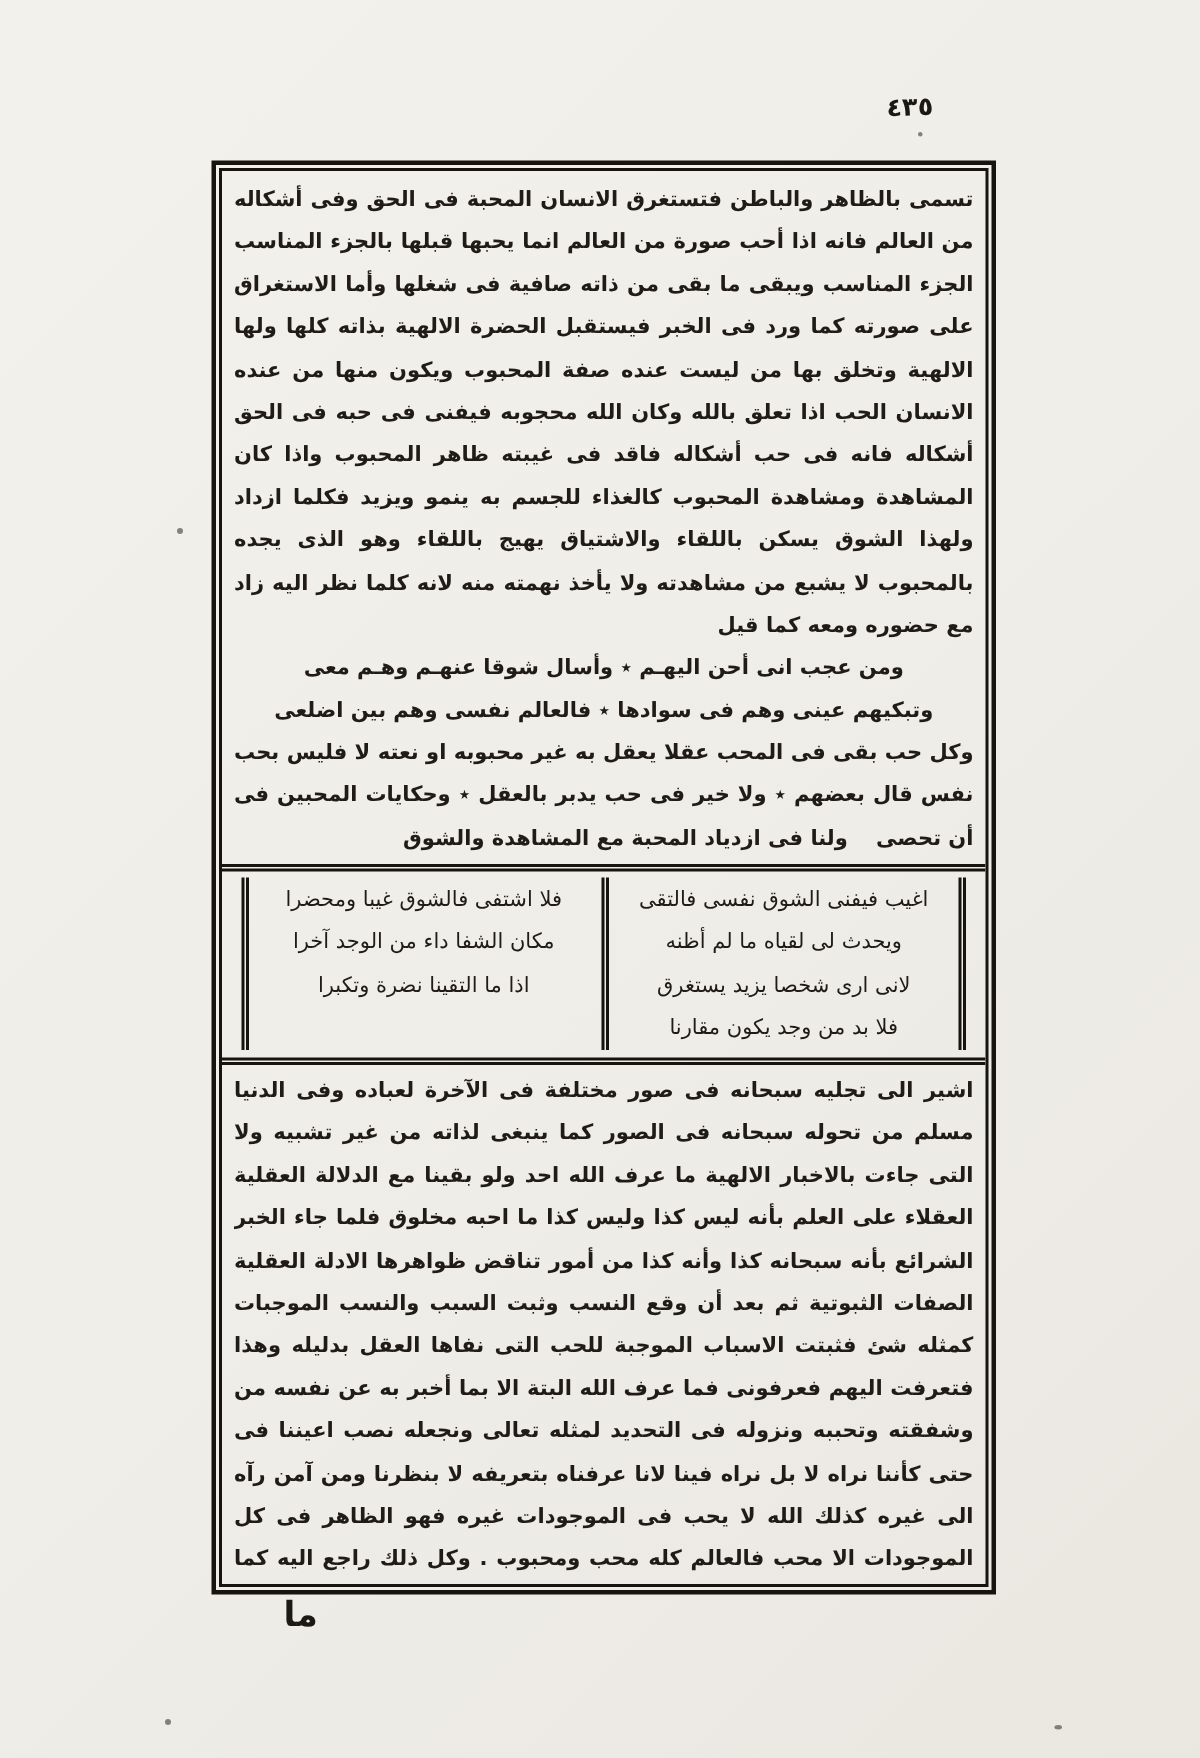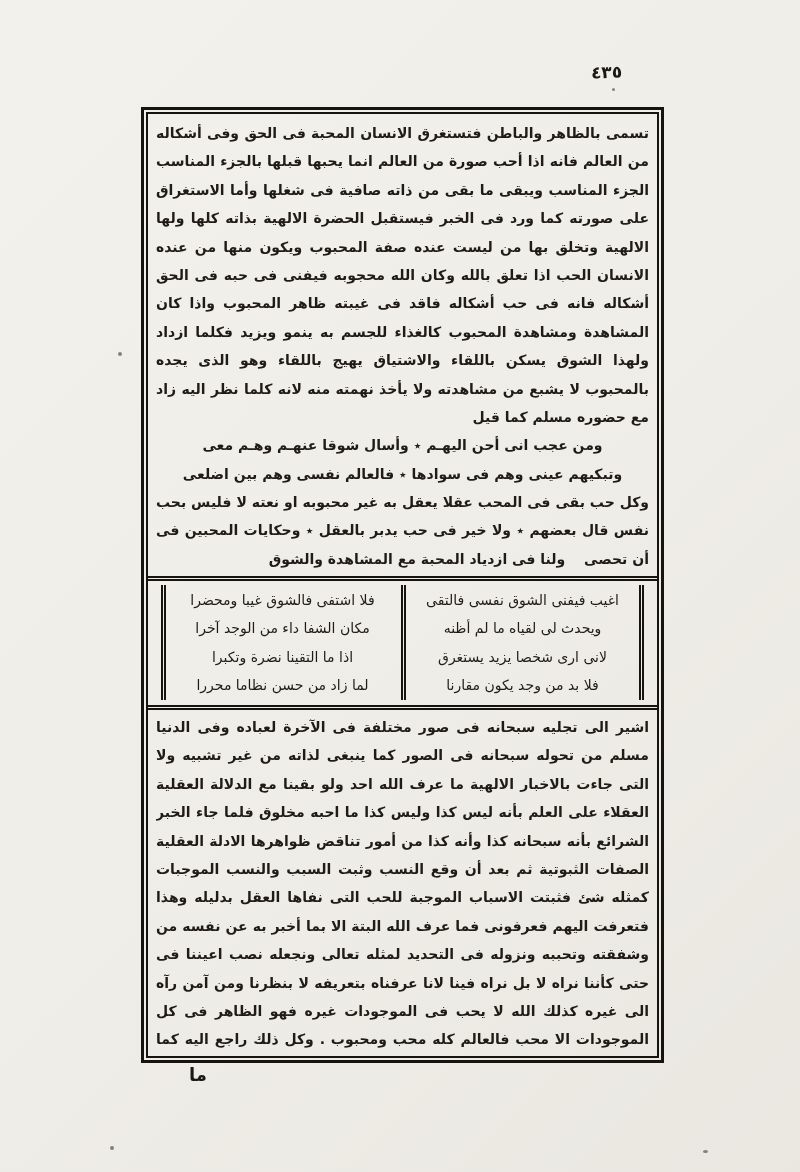--- a/index.html
+++ b/index.html
@@ -51,21 +51,21 @@
   }
   .poem-col{flex:1;padding:1px 4px;}
   .poem-divider{width:2px;border-right:5px double #17140f;}
   .poem-line{
     direction:rtl;text-align:center;white-space:nowrap;overflow:hidden;
     font-size:14px;font-weight:normal;line-height:28.2px;height:28.2px;
     color:#201c15;
   }
   .catchword{
     position:absolute;left:189px;top:1064px;
-    font-size:18px;font-weight:bold;text-align:center;
+    font-size:23px;font-weight:bold;text-align:center;
   }
   .speck{position:absolute;width:4px;height:4px;border-radius:50%;background:#4a463e;opacity:.65;}
   .speck.s1{left:118px;top:352px;}
   .speck.s2{left:110px;top:1146px;}
   .speck.s3{left:703px;top:1150px;width:5px;height:3px;}
   .speck.s4{left:612px;top:88px;width:3px;height:3px;}
 </style>
 </head>
 <body>
 
@@ -85,21 +85,21 @@
       <div class="line">من العالم فانه اذا أحب صورة من العالم انما يحبها قبلها بالجزء المناسب فيصيبه من حيث ذلك</div>
       <div class="line">الجزء المناسب ويبقى ما بقى من ذاته صافية فى شغلها وأما الاستغراق حبه اذا أحب الله فلكونه</div>
       <div class="line">على صورته كما ورد فى الخبر فيستقبل الحضرة الالهية بذاته كلها ولها اذ تظهر فيه جميع الاسماء</div>
       <div class="line">الالهية وتخلق بها من ليست عنده صفة المحبوب ويكون منها من عنده صفة الحب فلهذا يستغرق</div>
       <div class="line">الانسان الحب اذا تعلق بالله وكان الله محجوبه فيفنى فى حبه فى الحق أشد من فنائه فى حب</div>
       <div class="line">أشكاله فانه فى حب أشكاله فاقد فى غيبته ظاهر المحبوب واذا كان الحق هو المحبوب فهو دائم</div>
       <div class="line">المشاهدة ومشاهدة المحبوب كالغذاء للجسم به ينمو ويزيد فكلما ازداد مشاهدة زاد حبا</div>
       <div class="line">ولهذا الشوق يسكن باللقاء والاشتياق يهيج باللقاء وهو الذى يجده العشاق عند الاجتماع</div>
       <div class="line">بالمحبوب لا يشبع من مشاهدته ولا يأخذ نهمته منه لانه كلما نظر اليه زاد وجدا به وشوقا اليه</div>
 
-      <div class="line line-right">مع حضوره مسلم كما قيل</div>
+      <div class="line line-right">مع حضوره ومعه كما قيل</div>
 
       <div class="line line-center">ومن عجب انى أحن اليهـم ٭ وأسال شوقا عنهـم وهـم معى</div>
       <div class="line line-center">وتبكيهم عينى وهم فى سوادها ٭ فالعالم نفسى وهم بين اضلعى</div>
 
       <div class="line">وكل حب بقى فى المحب عقلا يعقل به غير محبوبه او نعته لا فليس بحب خالص وانما هو حديث</div>
       <div class="line">نفس قال بعضهم ٭ ولا خير فى حب يدبر بالعقل ٭ وحكايات المحبين فى هذا الباب أكثر من</div>
       <div class="line line-right">أن تحصى  ولنا فى ازدياد المحبة مع المشاهدة والشوق</div>
 
       <div class="poem-band">
         <div class="poem-cols">
@@ -107,21 +107,20 @@
             <div class="poem-line">اغيب فيفنى الشوق نفسى فالتقى</div>
             <div class="poem-line">ويحدث لى لقياه ما لم أظنه</div>
             <div class="poem-line">لانى ارى شخصا يزيد يستغرق</div>
             <div class="poem-line">فلا بد من وجد يكون مقارنا</div>
           </div>
           <div class="poem-divider"></div>
           <div class="poem-col">
             <div class="poem-line">فلا اشتفى فالشوق غيبا ومحضرا</div>
             <div class="poem-line">مكان الشفا داء من الوجد آخرا</div>
             <div class="poem-line">اذا ما التقينا نضرة وتكبرا</div>
-            <div class="poem-line">لما زاد من حسن نظاما محررا</div>
           </div>
         </div>
       </div>
 
       <div class="line">اشير الى تجليه سبحانه فى صور مختلفة فى الآخرة لعباده وفى الدنيا لقلوب عباده كما ورد فى صحيح</div>
       <div class="line">مسلم من تحوله سبحانه فى الصور كما ينبغى لذاته من غير تشبيه ولا تكييف فوالله لولا الشريعة</div>
       <div class="line">التى جاءت بالاخبار الالهية ما عرف الله احد ولو بقينا مع الدلالة العقلية التى دلت فى زعم</div>
       <div class="line">العقلاء على العلم بأنه ليس كذا وليس كذا ما احبه مخلوق فلما جاء الخبر الالهى بألسنة</div>
       <div class="line">الشرائع بأنه سبحانه كذا وأنه كذا من أمور تناقض ظواهرها الادلة العقلية احببناه لهذه</div>
       <div class="line">الصفات الثبوتية ثم بعد أن وقع النسب وثبت السبب والنسب الموجبات للمحبة قال ليس</div>

